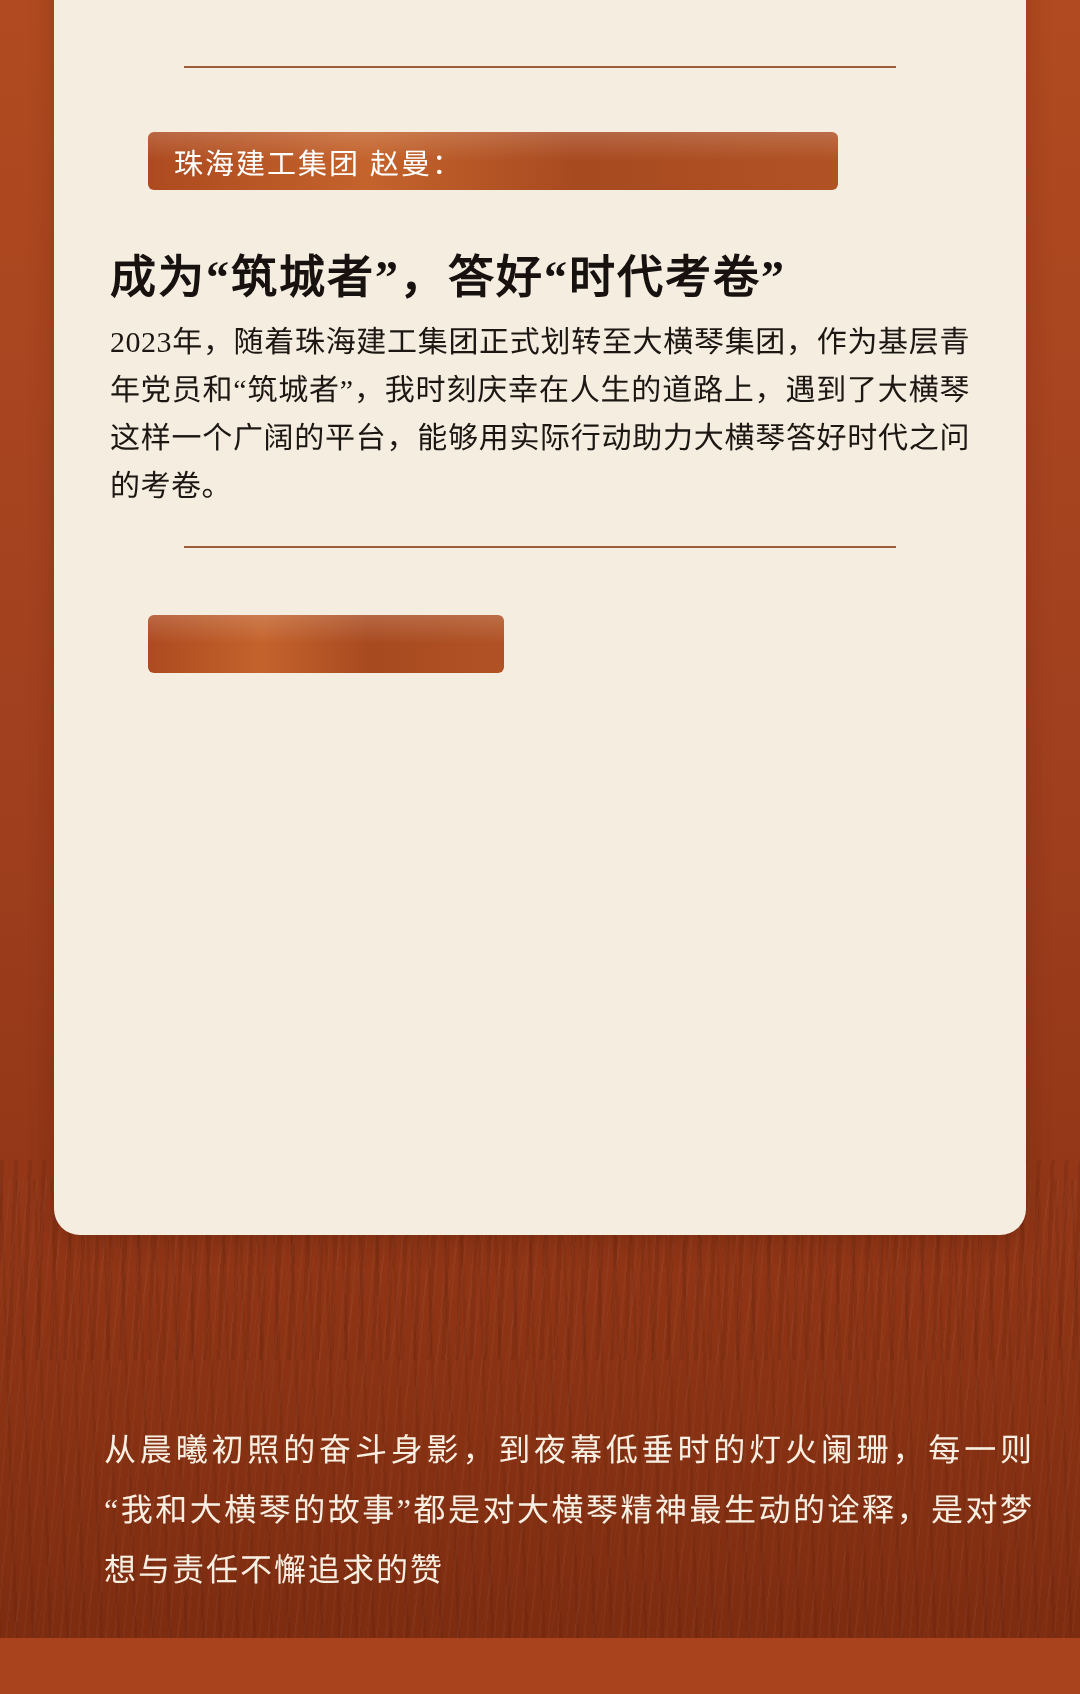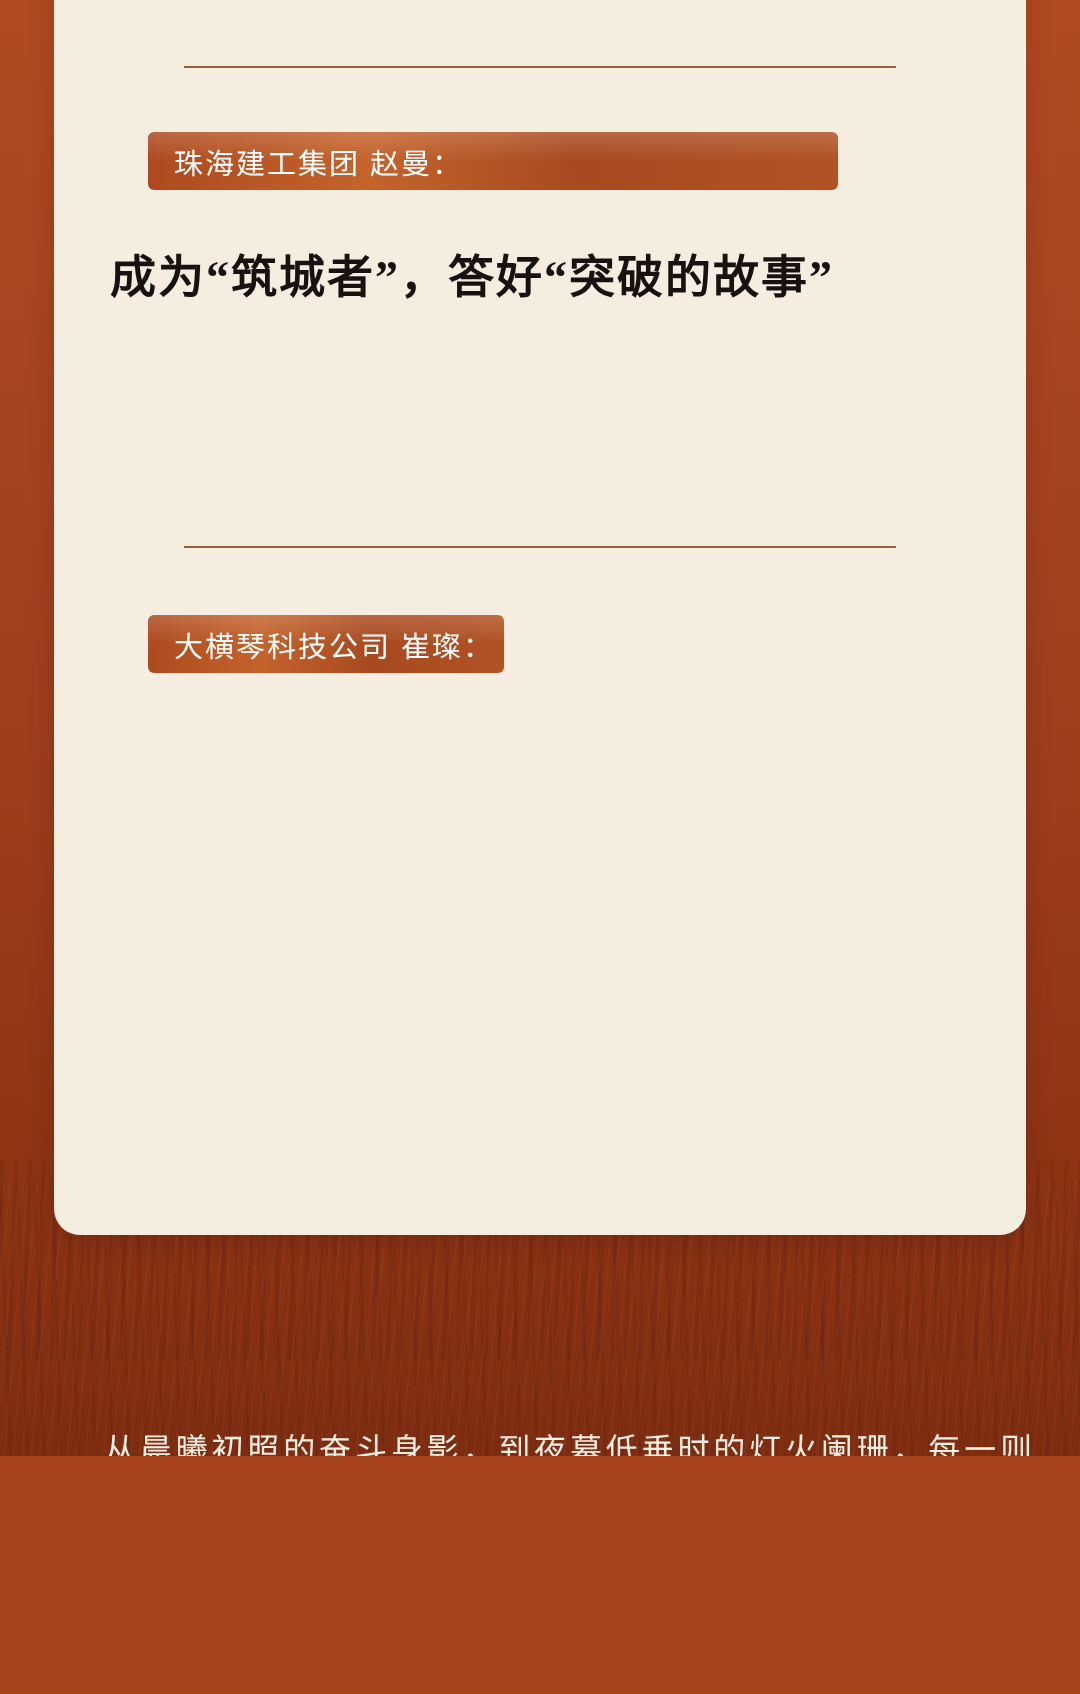--- a/index.html
+++ b/index.html
@@ -9,21 +9,21 @@
   body {
     width: 1080px;
     height: 1694px;
     overflow: hidden;
     font-family: "Liberation Serif", "DejaVu Serif", serif;
     background: #a8431d;
   }
   .page {
     position: relative;
     width: 1080px;
-    height: 1456px;
+    height: 1638px;
     background:
       linear-gradient(180deg, #b14a20 0%, #a74420 28%, #9c3d1c 55%, #8e3415 80%, #7d2c10 100%);
     overflow: hidden;
   }
   
   .texture {
     position: absolute;
     left: 0;
     top: 1180px;
     width: 1080px;
@@ -142,30 +142,30 @@
 
     <div class="divider-wrap" style="top:106px;">
       <div class="divider"></div>
     </div>
 
     <div class="tag" style="left:94px; top:172px; width:690px;">
       <span class="gloss"></span>
       <span>珠海建工集团  赵曼：</span>
     </div>
 
-    <div class="headline" style="top:280px;">成为“筑城者”，答好“突破的故事”</div>
+    <div class="headline" style="top:280px;">成为“筑城者”，答好“时代考卷”</div>
 
+    <div class="body-text" style="top:358px;">2023年，随着珠海建工集团正式划转至大横琴集团，作为基层青年党员和“筑城者”，我时刻庆幸在人生的道路上，遇到了大横琴这样一个广阔的平台，能够用实际行动助力大横琴答好时代之问的考卷。</div>
 
     <div class="divider-wrap" style="top:586px;">
       <div class="divider"></div>
     </div>
 
     <div class="tag" style="left:94px; top:655px; width:356px;">
       <span class="gloss"></span>
-      <span>大横琴科技公司  崔璨：</span>
     </div>
 
 
 
   </div>
 
   <div class="bottom-text">从晨曦初照的奋斗身影，到夜幕低垂时的灯火阑珊，每一则“我和大横琴的故事”都是对大横琴精神最生动的诠释，是对梦想与责任不懈追求的赞</div>
 
 </div>
 

